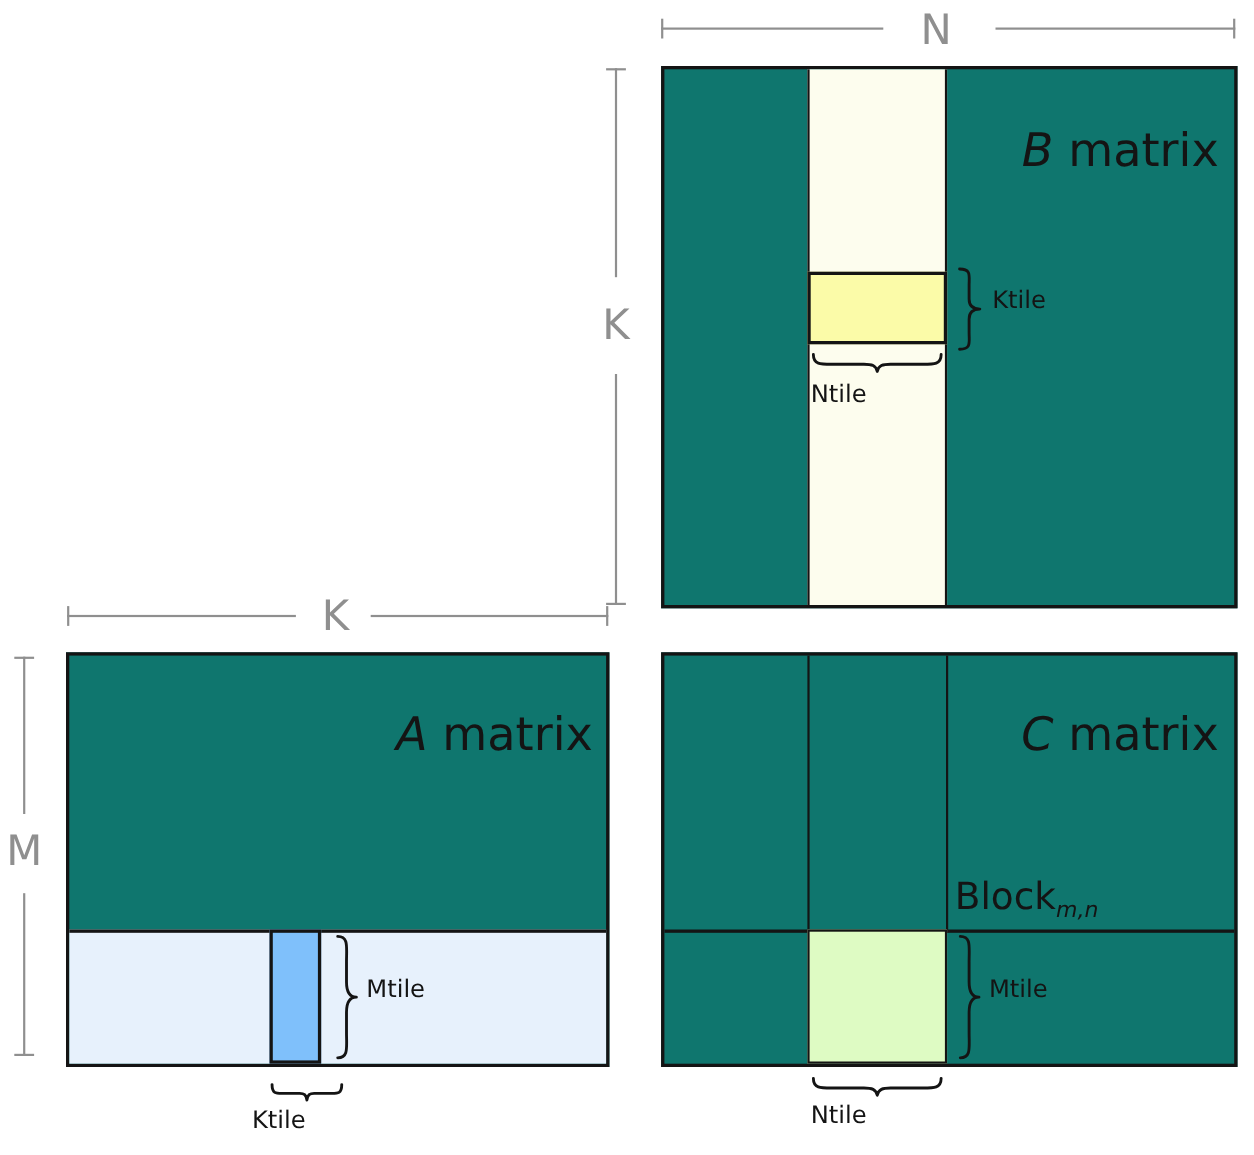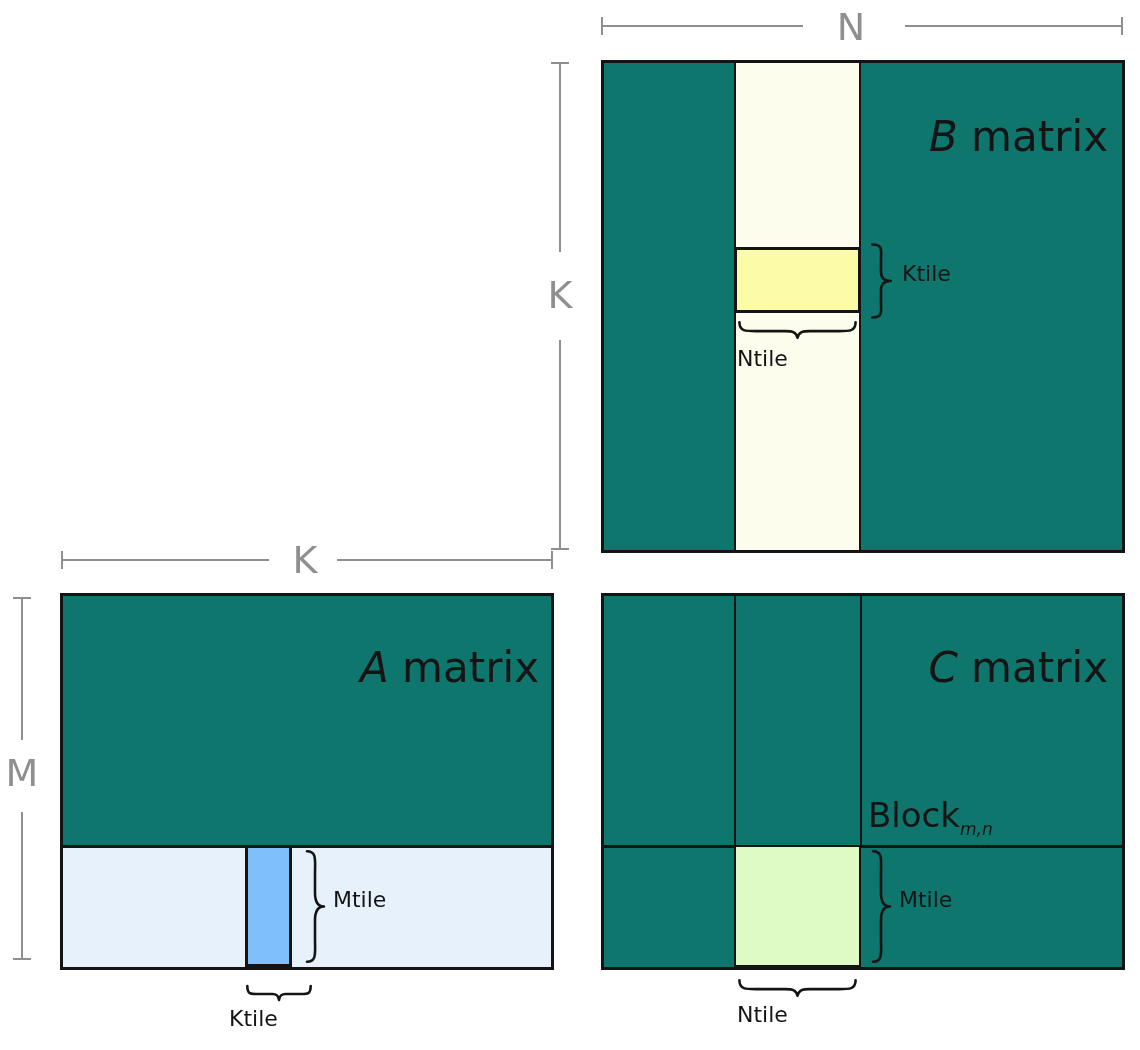--- a/index.html
+++ b/index.html
@@ -28,21 +28,21 @@
 
   .c-vline{position:absolute;top:0;width:2px;height:252px;background:var(--line);}
   .c-divider{position:absolute;left:0;right:0;top:249px;height:3px;background:var(--line);}
   .c-tile{position:absolute;left:130px;top:249px;width:127px;height:122px;box-sizing:border-box;
           border:2px solid var(--line);background:var(--c-tile-fill);}
 
   .tile-label{position:absolute;font-size:22px;color:var(--line);line-height:1.1;}
   .tile-label.centered{}
 
   .block-label{position:absolute;font-size:34px;color:var(--line);line-height:1;}
-  .block-label sub{font-style:italic;font-size:17px;margin-top:45px;}
+  .block-label sub{font-style:italic;font-size:20px;margin-top:45px;}
 
   svg.brace{position:absolute;overflow:visible;}
   svg.brace path{stroke:var(--line);stroke-width:2.6;fill:none;vector-effect:non-scaling-stroke;
                  stroke-linecap:round;stroke-linejoin:round;}
 </style>
 </head>
 <body>
 
 <div id="canvas">
 

